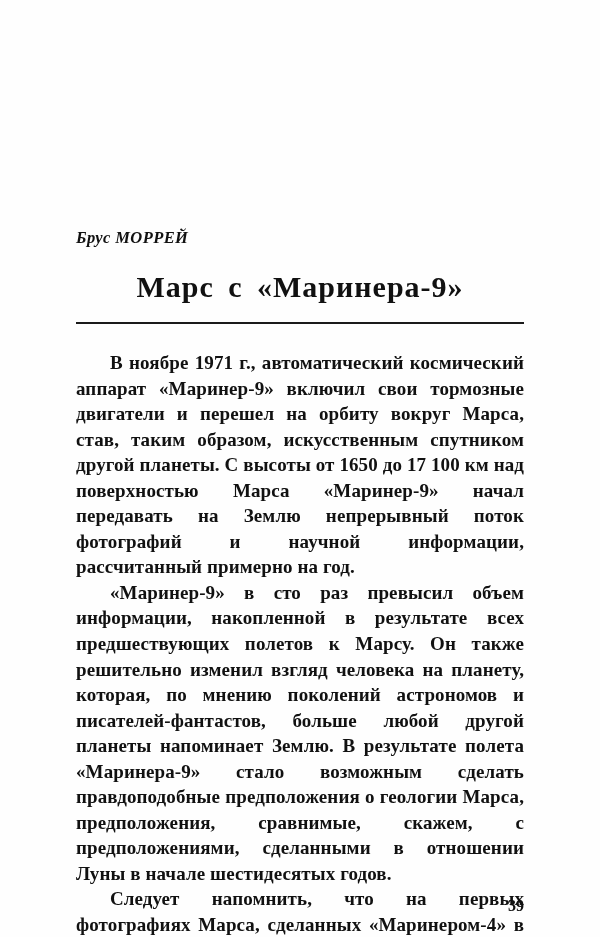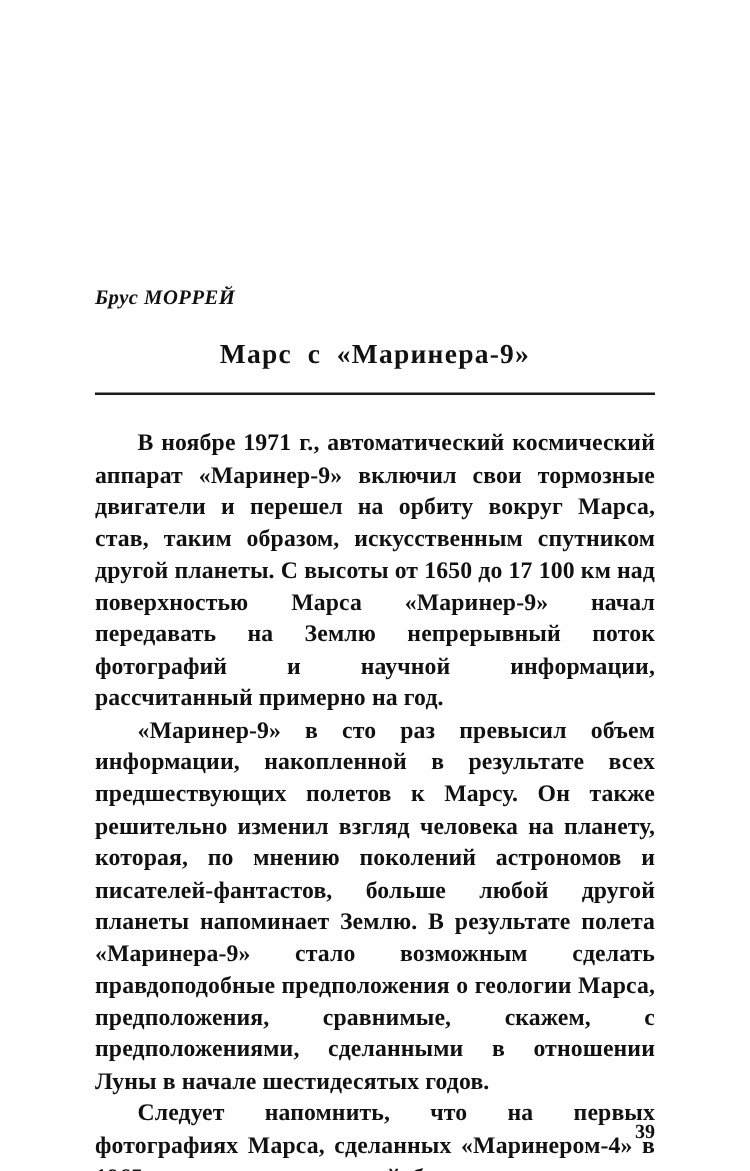--- a/index.html
+++ b/index.html
@@ -30,21 +30,21 @@
   }
   .author {
     font-style: italic;
     font-weight: bold;
     font-size: 16.5px;
     letter-spacing: 0.4px;
     margin: 0 0 22px 0;
     text-align: left;
   }
   .title {
-    font-size: 22px;
+    font-size: 30px;
     font-weight: bold;
     text-align: center;
     letter-spacing: 1px;
     margin: 0 0 18px 0;
     word-spacing: 6px;
   }
   .rule {
     border: none;
     border-top: 2.2px solid #1a1a1a;
     margin: 0 0 26px 0;

